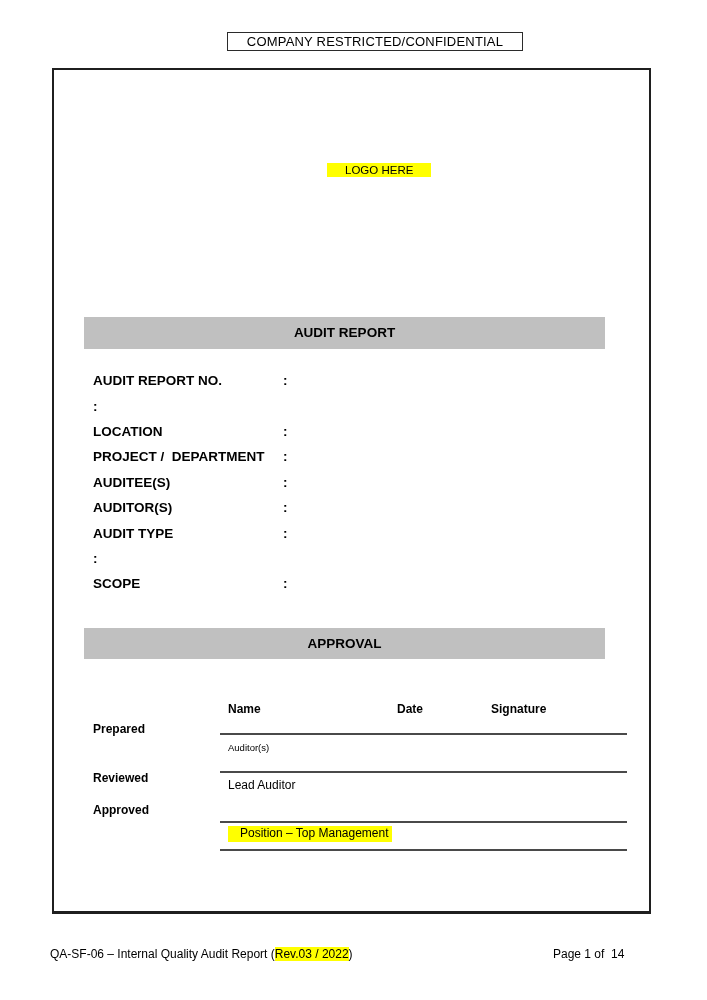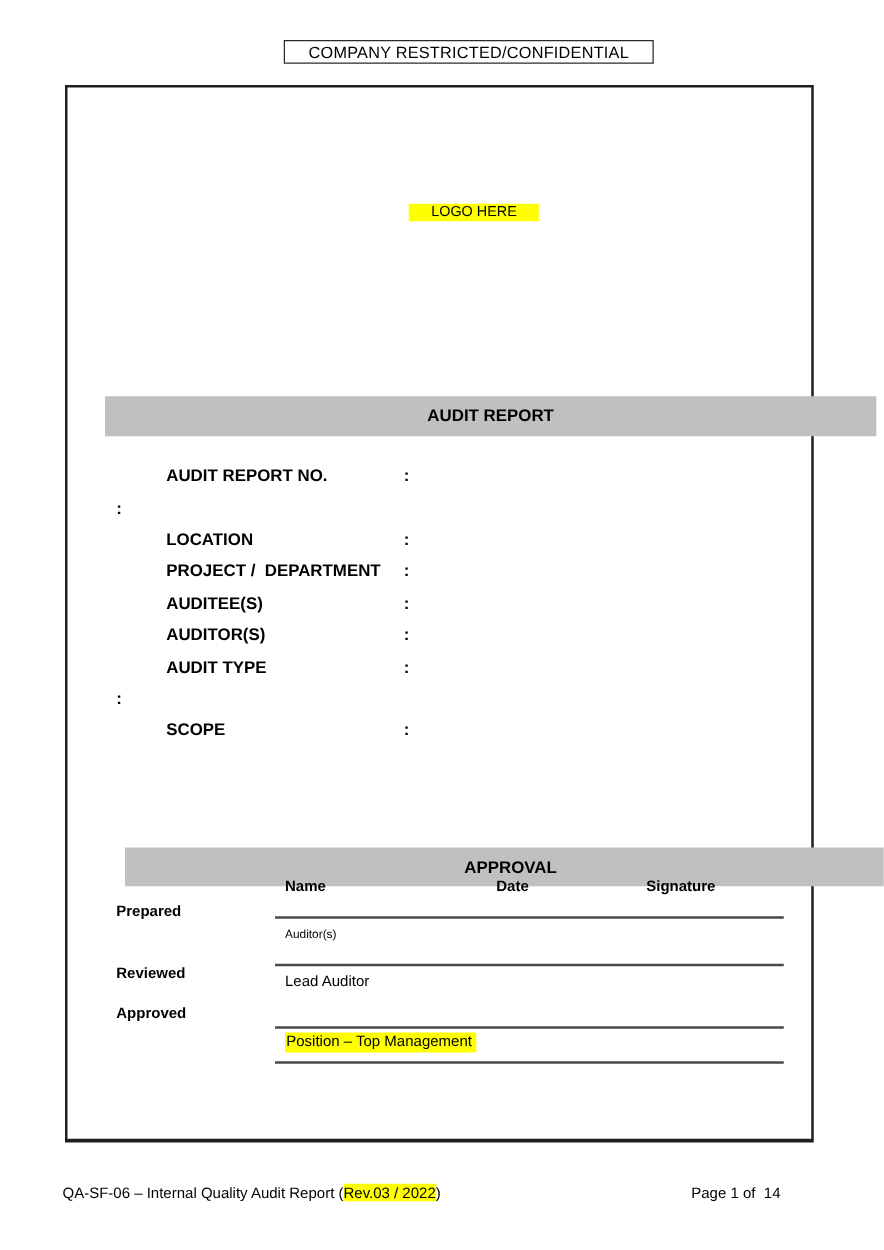--- a/index.html
+++ b/index.html
@@ -29,58 +29,58 @@
   }
 
   .logo-placeholder {
     left:327px; top:163px;
     background:#ffff00;
     font-size:11.5px; line-height:14px;
     padding:0 18px;
   }
 
   .section-bar {
-    left:84px; width:617px;
+    left:84px; width:521px;
     background:#c0c0c0;
     text-align:center; font-weight:bold; font-size:13.5px;
   }
   .bar-audit   { top:317px; height:32px; line-height:32px; }
-  .bar-approval{ top:678px; height:31px; line-height:31px;margin-left:16px; }
+  .bar-approval{ top:628px; height:31px; line-height:31px; }
 
   
   .fields { left:93px; top:368px; width:420px; }
   .field-row { height:25.4px; display:flex; align-items:center; }
   .field-label {
-    width:190px; font-weight:bold; font-size:13.5px; white-space:pre;margin-left:40px;
+    width:190px; font-weight:bold; font-size:13.5px; white-space:pre;
   }
   .field-colon { font-weight:bold; font-size:13.5px; }
 
   
   .col-head { top:702px; font-weight:bold; font-size:12px; line-height:14px; }
   .col-name { left:228px; }
   .col-date { left:397px; }
-  .col-sig  { left:517px; }
+  .col-sig  { left:491px; }
 
   .role-label { left:93px; font-weight:bold; font-size:12px; line-height:14px; }
   .role-prepared { top:722px; }
   .role-reviewed { top:760px;margin-top:11px; }
   .role-approved { top:803px; }
 
   .sig-line { left:220px; width:407px; height:1.6px; background:#4a4a4a; }
   .line-1 { top:733px; }
   .line-2 { top:771px; }
   .line-3 { top:821px; }
   .line-4 { top:849px; }
 
   .signatory { left:228px; line-height:13px; }
   .sig-auditors { top:741px; font-size:9.5px; }
   .sig-lead     { top:779px; font-size:12px; }
   .sig-position {
     top:826px; font-size:12px;
-    background:#ffff00; padding:1px 3px 2px 1px;
+    background:#ffff00; padding:1px 3px 2px 12px;
   }
 
   
   .footer-left  { left:50px;  top:946px; font-size:12px; line-height:16px; white-space:pre; }
   .footer-right { left:553px; top:946px; font-size:12px; line-height:16px; white-space:pre; }
   .rev-highlight { background:#ffff00; }
 </style>
 </head>
 <body>
 

